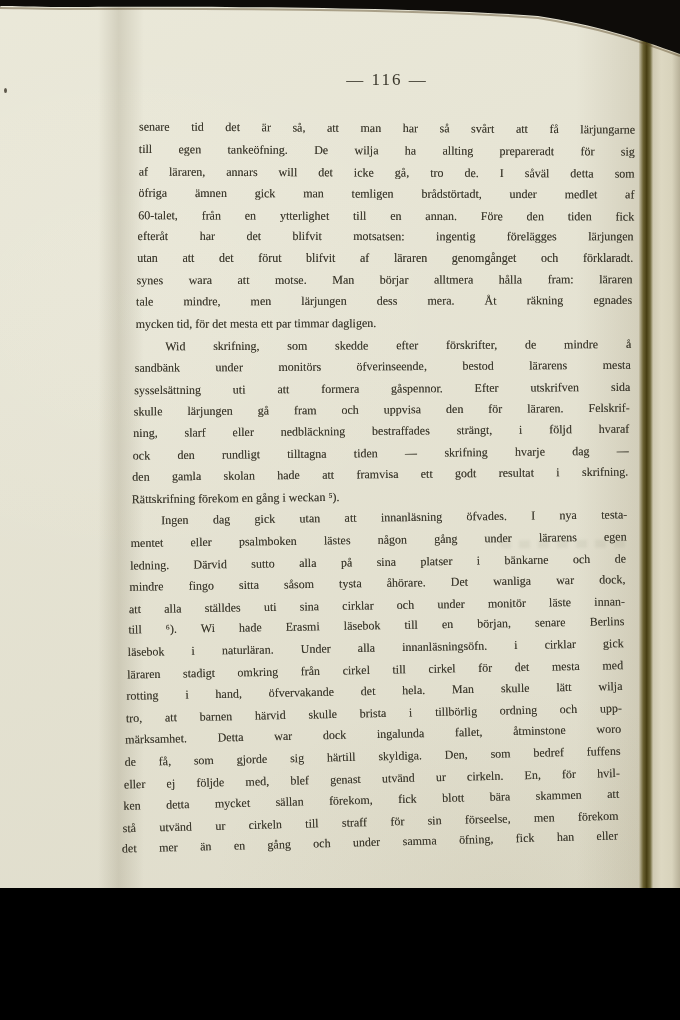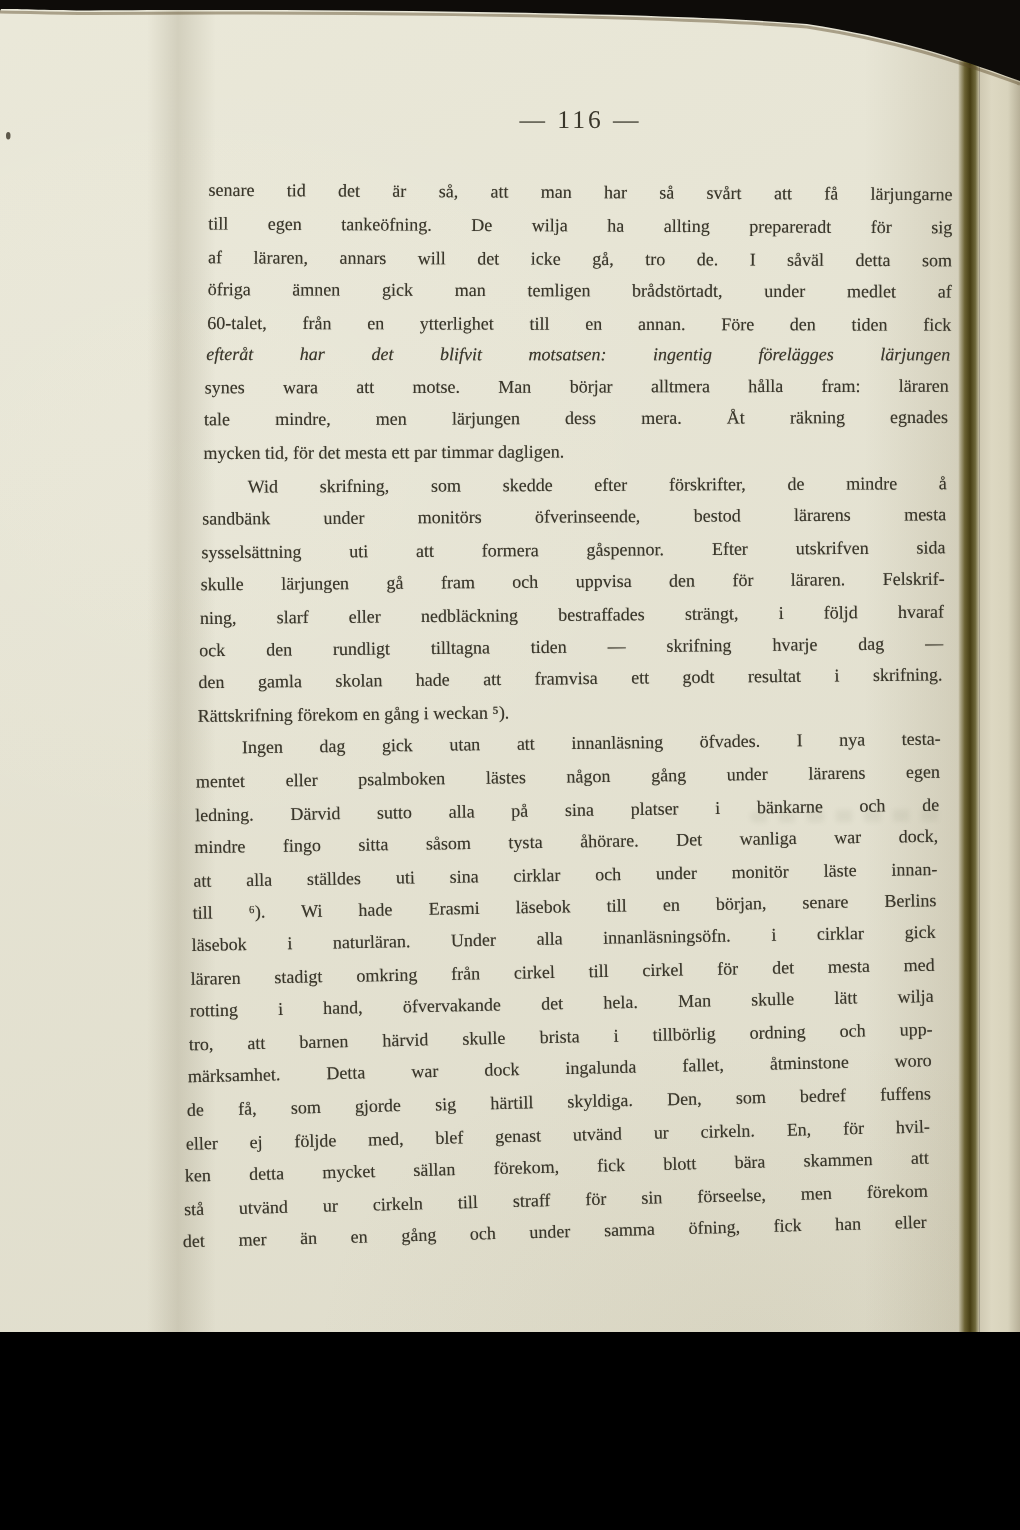--- a/index.html
+++ b/index.html
@@ -92,21 +92,22 @@
 
   <div class="page-number">— 116 —</div>
 
   <div class="text-block">
       <div>
         <div class="line just" style="transform: translate(0px, -0.5px) rotate(0.35deg);">senare tid det är så, att man har så svårt att få lärjungarne</div>
         <div class="line just" style="transform: translate(-0.12px, 0px) rotate(0.3deg);">till egen tankeöfning.  De wilja ha allting prepareradt för sig</div>
         <div class="line just" style="transform: translate(-0.31px, 0.5px) rotate(0.24deg);">af läraren, annars will det icke gå, tro de.  I såväl detta som</div>
         <div class="line just" style="transform: translate(-0.55px, -0.25px) rotate(0.19deg);">öfriga ämnen gick man temligen brådstörtadt, under medlet af</div>
         <div class="line just" style="transform: translate(-0.82px, 0.25px) rotate(0.14deg);">60-talet, från en ytterlighet till en annan.  Före den tiden fick</div>
-        <div class="line just" style="transform: translate(-1.44px, 0px) rotate(0.03deg); font-style: italic;">efteråt har det blifvit motsatsen: ingentig förelägges lärjungen</div>
+        <div class="line just" style="transform: translate(-1.44px, 0px) rotate(0.03deg);">efteråt har det blifvit motsatsen: ingentig förelägges lärjungen</div>
+        <div class="line just" style="transform: translate(-1.79px, 0.5px) rotate(-0.02deg);">utan att det förut blifvit af läraren genomgånget och förklaradt.</div>
         <div class="line just" style="transform: translate(-2.54px, 0.25px) rotate(-0.13deg);">synes wara att motse.  Man börjar alltmera hålla fram: läraren</div>
         <div class="line just" style="transform: translate(-2.94px, -0.5px) rotate(-0.18deg);">tale mindre, men lärjungen dess mera.  Åt räkning egnades</div>
         <div class="line" style="transform: translate(-3.36px, 0px) rotate(-0.23deg);">mycken tid, för det mesta ett par timmar dagligen.</div>
       </div>
       <div>
         <div class="line just indent" style="transform: translate(-3.8px, 0.5px) rotate(-0.28deg);">Wid skrifning, som skedde efter förskrifter, de mindre å</div>
         <div class="line just" style="transform: translate(-4.25px, -0.25px) rotate(-0.34deg);">sandbänk under monitörs öfverinseende, bestod lärarens mesta</div>
         <div class="line just" style="transform: translate(-4.71px, 0.25px) rotate(-0.39deg);">sysselsättning uti att formera gåspennor.  Efter utskrifven sida</div>
         <div class="line just" style="transform: translate(-5.19px, -0.5px) rotate(-0.44deg);">skulle lärjungen gå fram och uppvisa den för läraren.  Felskrif-</div>
         <div class="line just" style="transform: translate(-5.68px, 0px) rotate(-0.5deg);">ning, slarf eller nedbläckning bestraffades strängt, i följd hvaraf</div>

